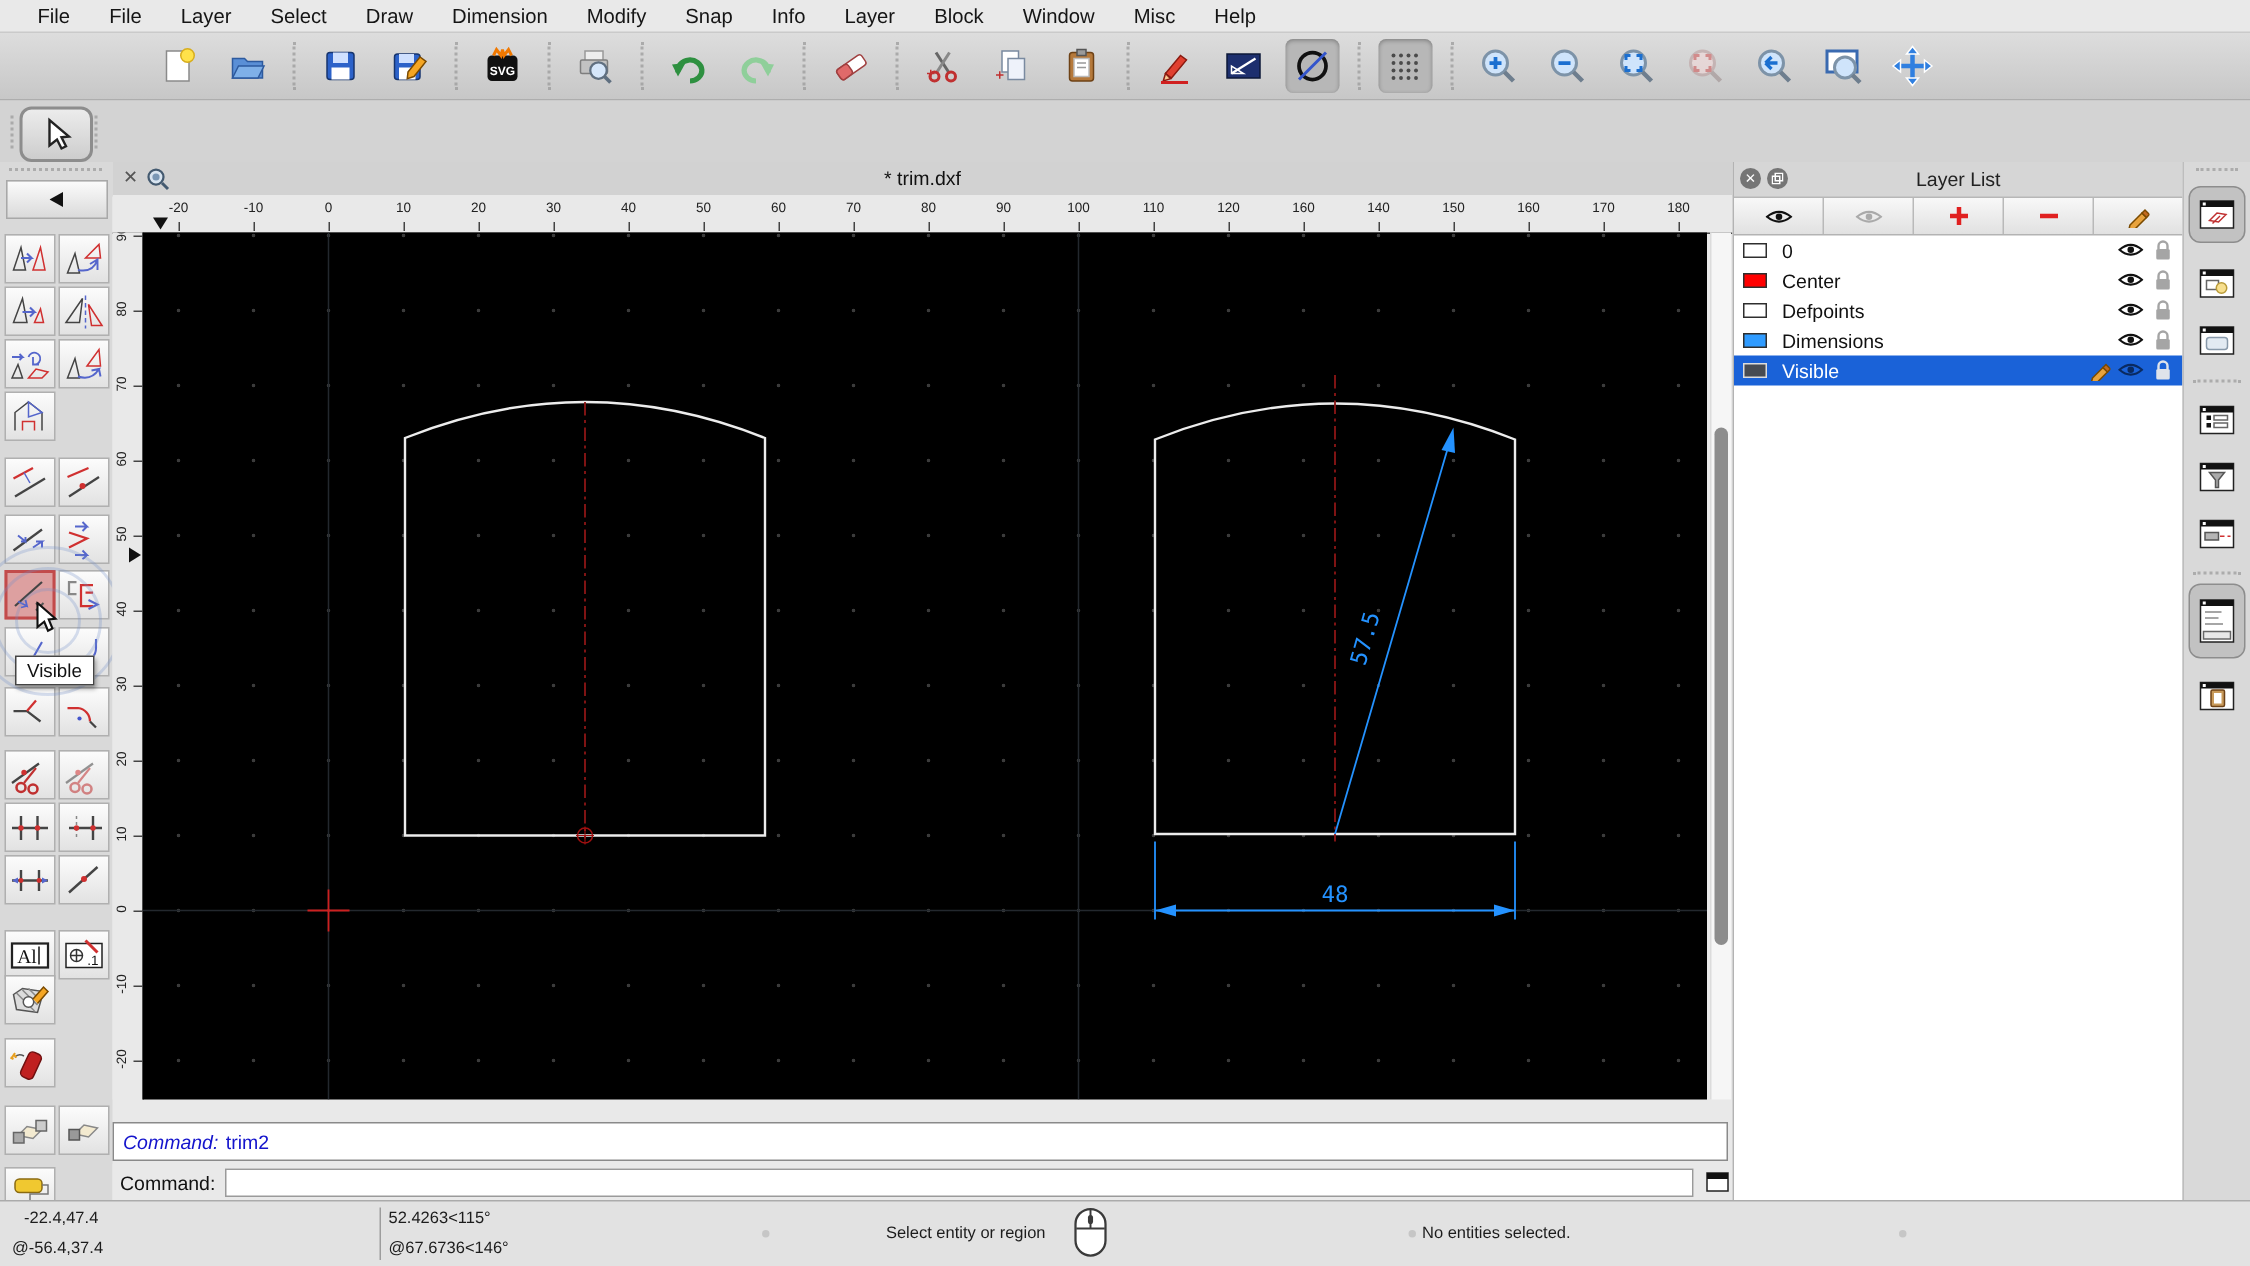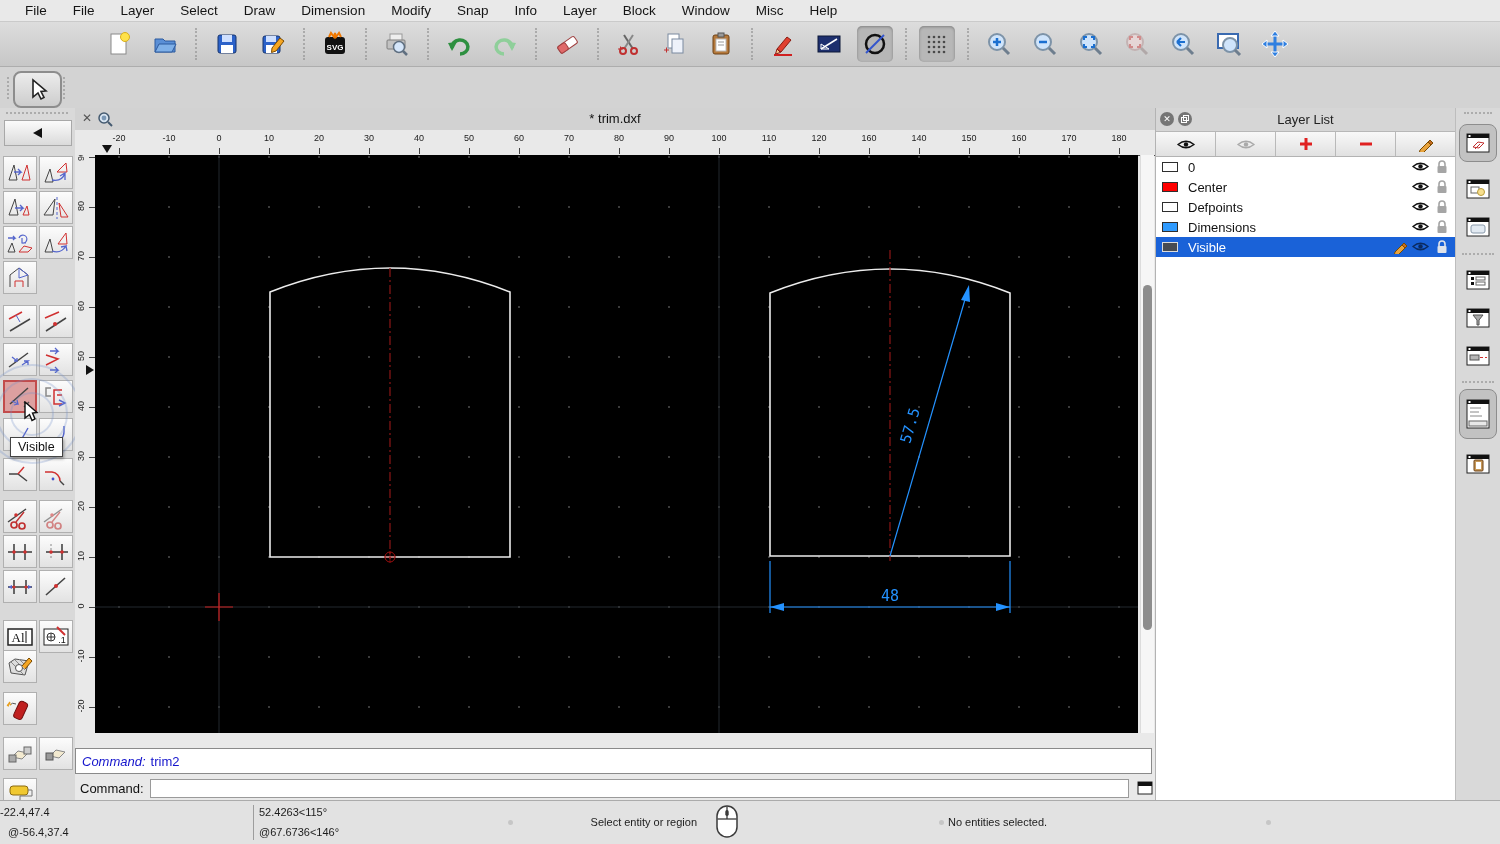--- a/index.html
+++ b/index.html
@@ -877,21 +877,21 @@
         <rect x="1" y="1" width="22" height="18" fill="#fff" stroke="#222"></rect>
         <rect x="1" y="1" width="22" height="4" fill="#111"></rect>
         <rect x="2.5" y="2" width="2" height="2" fill="#fff"></rect>
         <rect x="8" y="6" width="9" height="11" rx="1" fill="#c89a5a" stroke="#6e4216"></rect>
         <rect x="10" y="8" width="5" height="7" fill="#fff"></rect>
       </svg>
     </div>
 </div>
 
 <div class="status">
-  <span class="t" style="left:0;top:5px">-22.4,47.4</span>
+  <span class="t" style="left:16px;top:5px">-22.4,47.4</span>
   <span class="t" style="left:8px;top:25px">@-56.4,37.4</span>
   <span class="sdiv"></span>
   <span class="t" style="left:259px;top:5px">52.4263&lt;115°</span>
   <span class="t" style="left:259px;top:25px">@67.6736&lt;146°</span>
   <span class="sdot" style="left:508px;top:19px"></span>
   <span class="t" style="left:520px;top:15px;width:177px;text-align:right">Select entity or region</span>
   <span class="t" style="left:716px;top:4px"><svg width="22" height="33">
         <rect x="1" y="1" width="20" height="31" rx="10" fill="#fff" stroke="#3a3a3a" stroke-width="1.5"></rect>
         <line x1="11" y1="1.5" x2="11" y2="14" stroke="#3a3a3a" stroke-width="1.3"></line>
         <line x1="1.5" y1="14" x2="20.5" y2="14" stroke="#3a3a3a" stroke-width="1.3"></line>

